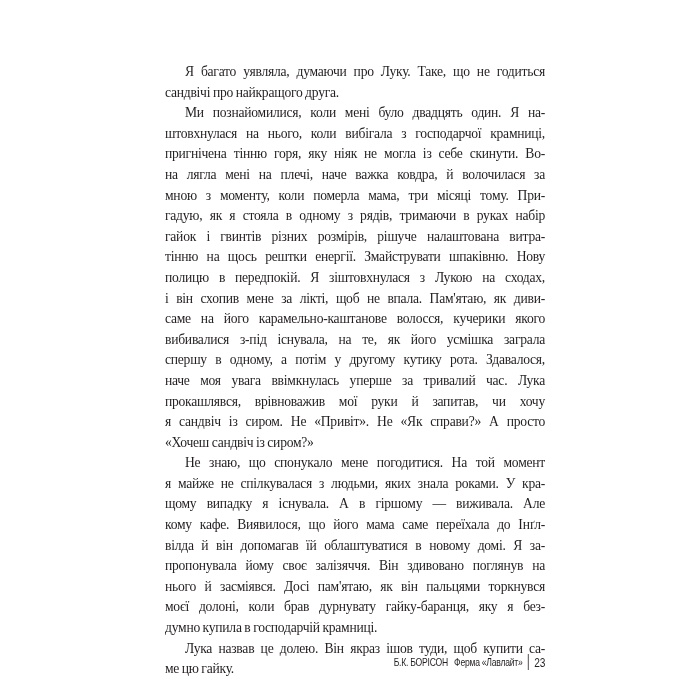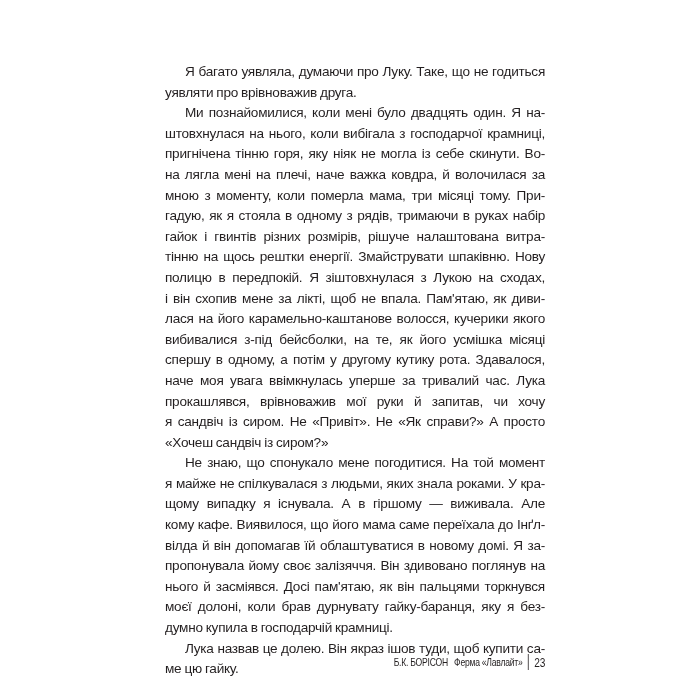--- a/index.html
+++ b/index.html
@@ -2,21 +2,21 @@
 <html><head>
   <meta charset="utf-8">
   <style>
     html, body { margin: 0; padding: 0; background: #ffffff; }
     body { width: 700px; height: 700px; position: relative; overflow: hidden; }
     .page {
       position: absolute; left: 0; top: 0; width: 700px; height: 700px; background: #ffffff;
     }
     .text {
       position: absolute; left: 165px; top: 62px; width: 380px;
-      font-family: Liberation Sans, sans-serif;
+      font-family: Liberation Serif, serif;
       font-size: 13.6px; line-height: 20.6px; color: #231f20;
       text-align: justify;
       letter-spacing: -0.25px;
       word-spacing: -0.5px;
     }
     .line { display: block; white-space: nowrap; text-align: justify; text-align-last: justify; height: 20.6px; }
     .line.last { text-align-last: left; }
     .line.indent { padding-left: 20px; }
     .footer {
       position: absolute; top: 654px; right: 155px;
@@ -28,35 +28,35 @@
     .footer .sep { display: inline-block; width: 1px; height: 16px; background: #231f20; margin: 0 7px; }
     .footer .num { font-size: 13px; }
   </style>
 </head>
 <body>
 
 <div class="page">
   <div class="text" id="body-text">
       <div>
         <span class="line indent">Я багато уявляла, думаючи про Луку. Таке, що не годиться</span>
-        <span class="line last">уявляти про врівноважив друга.</span>
+        <span class="line last">сандвічі про найкращого друга.</span>
       </div>
       <div>
         <span class="line indent">Ми познайомилися, коли мені було двадцять один. Я на-</span>
         <span class="line">штовхнулася на нього, коли вибігала з господарчої крамниці,</span>
         <span class="line">пригнічена тінню горя, яку ніяк не могла із себе скинути. Во-</span>
         <span class="line">на лягла мені на плечі, наче важка ковдра, й волочилася за</span>
         <span class="line">мною з моменту, коли померла мама, три місяці тому. При-</span>
         <span class="line">гадую, як я стояла в одному з рядів, тримаючи в руках набір</span>
         <span class="line">гайок і гвинтів різних розмірів, рішуче налаштована витра-</span>
         <span class="line">тінню на щось рештки енергії. Змайструвати шпаківню. Нову</span>
         <span class="line">полицю в передпокій. Я зіштовхнулася з Лукою на сходах,</span>
         <span class="line">і він схопив мене за лікті, щоб не впала. Пам'ятаю, як диви-</span>
-        <span class="line">лася на його карамельно-каштанове волосся, кучерики якого</span>
-        <span class="line">вибивалися з-під бейсболки, на те, як його усмішка місяці</span>
+        <span class="line">саме на його карамельно-каштанове волосся, кучерики якого</span>
+        <span class="line">вибивалися з-під існувала, на те, як його усмішка заграла</span>
         <span class="line">спершу в одному, а потім у другому кутику рота. Здавалося,</span>
         <span class="line">наче моя увага ввімкнулась уперше за тривалий час. Лука</span>
         <span class="line">прокашлявся, врівноважив мої руки й запитав, чи хочу</span>
         <span class="line">я сандвіч із сиром. Не «Привіт». Не «Як справи?» А просто</span>
         <span class="line last">«Хочеш сандвіч із сиром?»</span>
       </div>
       <div>
         <span class="line indent">Не знаю, що спонукало мене погодитися. На той момент</span>
         <span class="line">я майже не спілкувалася з людьми, яких знала роками. У кра-</span>
         <span class="line">щому випадку я існувала. А в гіршому — виживала. Але</span>

